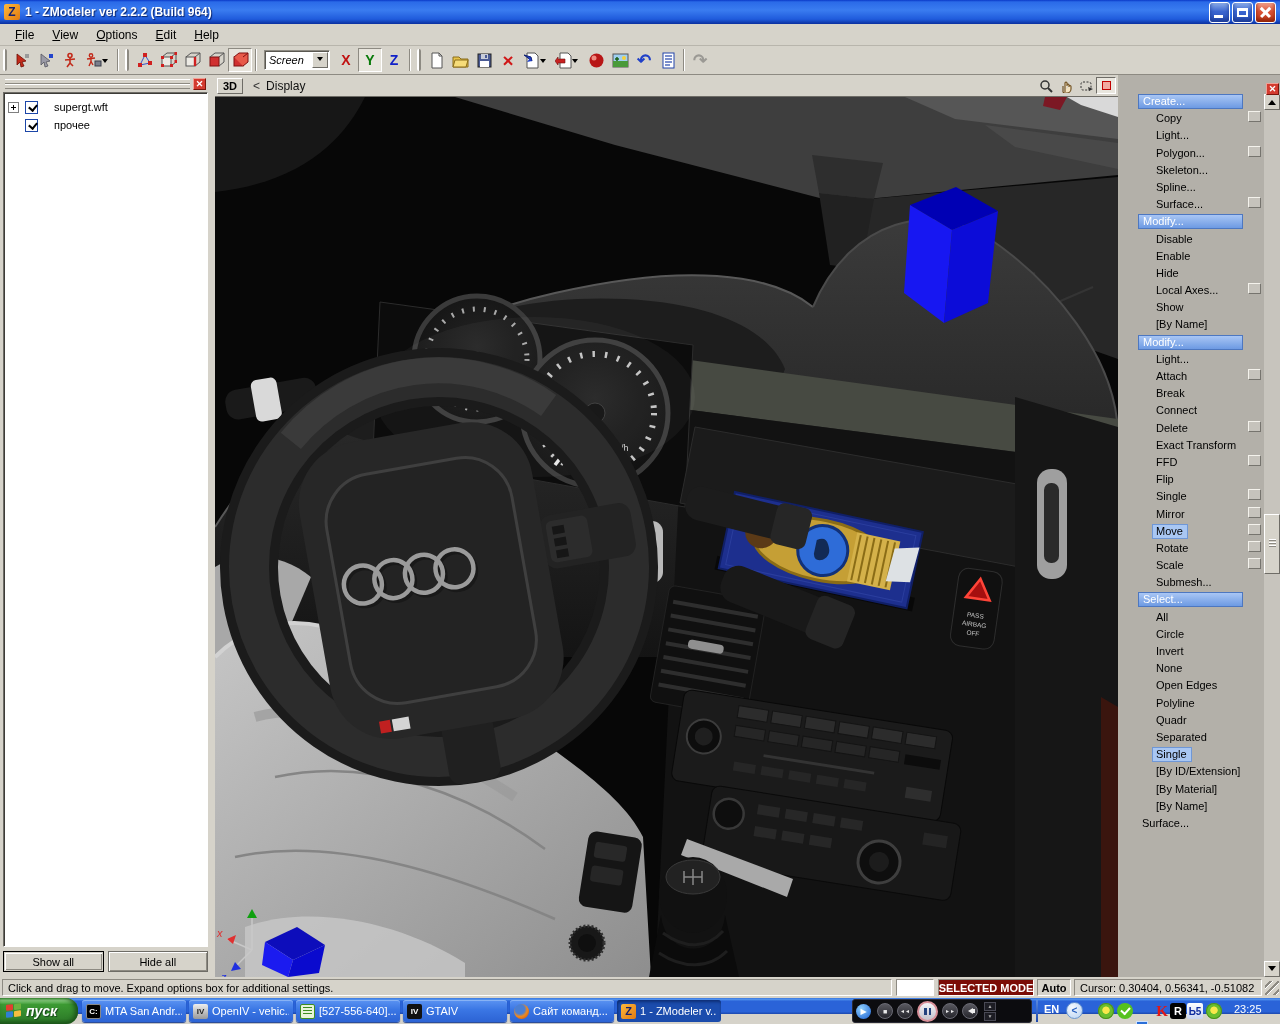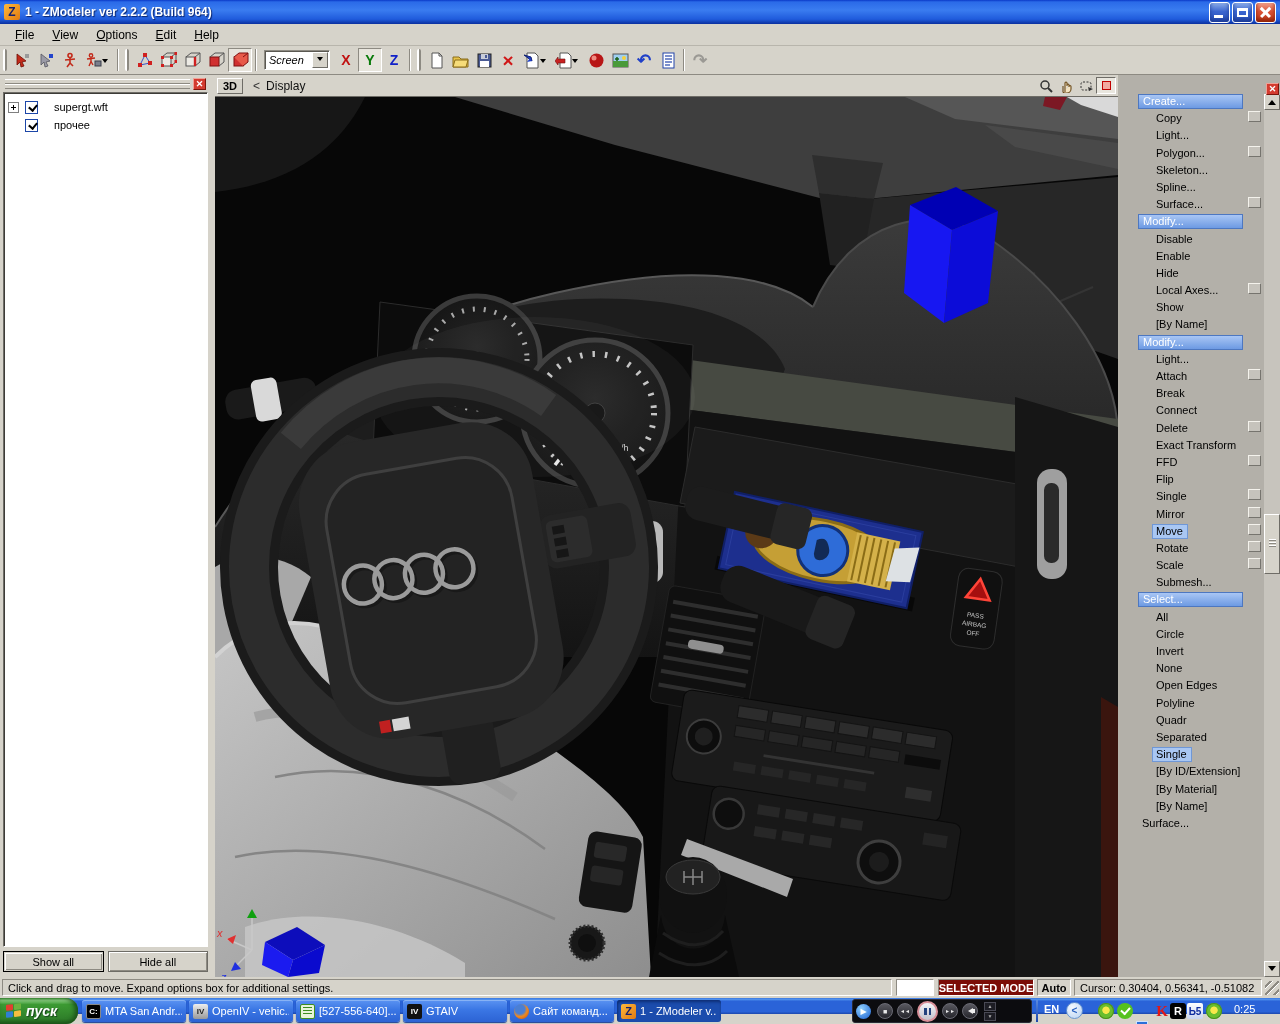--- a/index.html
+++ b/index.html
@@ -985,15 +985,15 @@
     <span class="tray-div"></span>
     <span class="tray-lang">EN</span>
     <span class="tray-chev">&lt;</span>
     <span class="tray-ico ico-flower" style="left:1098px"></span>
     <span class="tray-ico ico-check" style="left:1117px"></span>
     <span class="tray-ico ico-mon" style="left:1136px"></span>
     <span class="tray-ico ico-k" style="left:1154px">K</span>
     <span class="tray-ico ico-r" style="left:1170px">R</span>
     <span class="tray-ico ico-b5" style="left:1187px">Ь5</span>
     <span class="tray-ico ico-flower" style="left:1206px"></span>
-    <span class="tray-clock">0:25</span>
+    <span class="tray-clock">23:25</span>
   </div>
 </div>
 
 </body></html>

